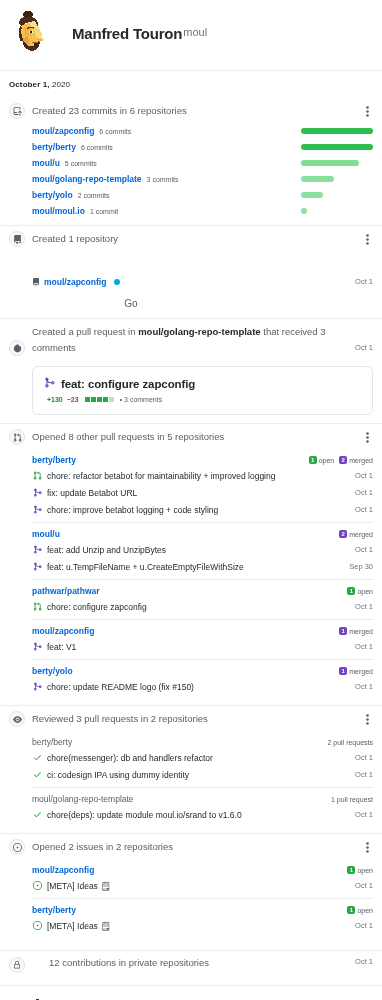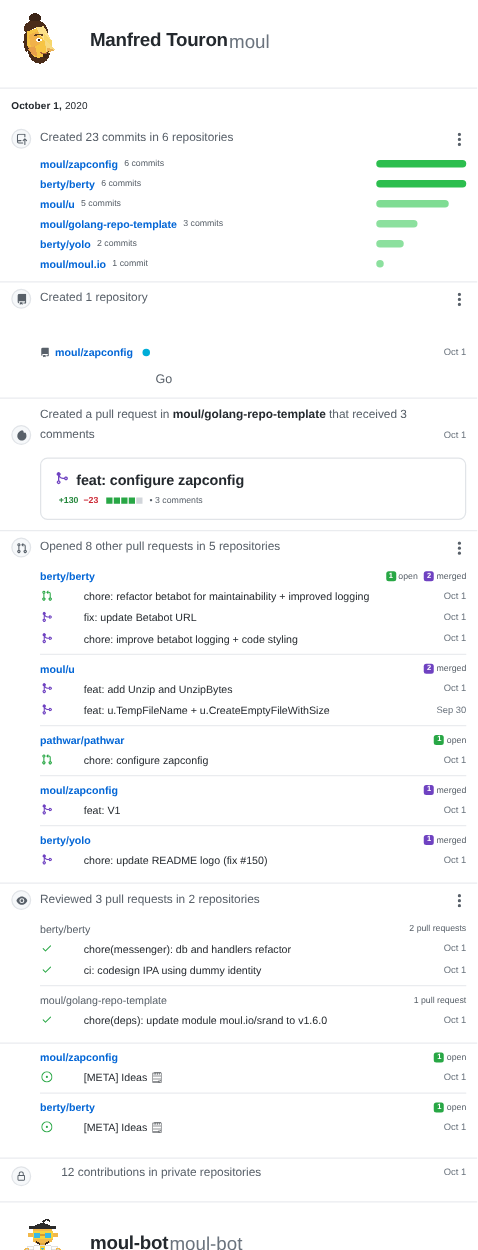--- a/index.html
+++ b/index.html
@@ -16,21 +16,21 @@
   .profile-header {
     display: flex;
     align-items: center;
     padding: 8px 10px 10px 8px;
     gap: 12px;
   }
   .avatar { width: 52px; height: 52px; flex: 0 0 52px; position: relative; }
   .avatar svg { display: block; width: 52px; height: 52px; }
   .profile-names { display: flex; flex-direction: row; gap: 1px; }
   .profile-fullname { font-size: 15px; font-weight: bold; color: #24292e; line-height: 1.25; letter-spacing: -0.2px; }
-  .profile-login { font-size: 15px; color: #6a737d; line-height: 1.3; font-weight: 300; }
+  .profile-login { font-size: 11px; color: #6a737d; line-height: 1.3; font-weight: 300; }
 
   .hr { border: 0; border-top: 1px solid #eaecef; margin: 0; }
 
   
   .date-heading {
     font-size: 8px;
     font-weight: bold;
     color: #24292e;
     padding: 9px 0 9px 9px;
     letter-spacing: 0.1px;
@@ -146,21 +146,21 @@
     min-width: 8px; height: 8px; padding: 0 1.5px;
     border-radius: 2px; color: #fff;
     font-size: 6px; font-weight: bold; line-height: 8px;
   }
   .badge-num.open { background: #28a745; }
   .badge-num.merged { background: #6f42c1; }
   .badge-lbl { font-size: 7px; color: #586069; }
 
   .item-row { display: flex; align-items: center; gap: 5px; padding: 2.5px 0; }
   .item-ic { flex: 0 0 10px; display:flex; align-items:center; justify-content:center; }
-  .item-txt { font-size: 8.5px; color: #24292e; line-height: 12px; margin-left: 20px; }
+  .item-txt { font-size: 8.5px; color: #24292e; line-height: 12px; }
 
   
   .priv-row { display: flex; align-items: flex-start; gap: 24px; padding: 6px 0 6px 0; }
   .priv-ic {
     flex: 0 0 16px; width: 16px; height: 16px; border-radius: 50%;
     background: #f6f8fa; border: 1px solid #e1e4e8;
     display:flex; align-items:center; justify-content:center; color:#586069;
   }
   .priv-txt { font-size: 9.5px; color: #586069; }
 
@@ -594,20 +594,36 @@
         <span class="side-date">Oct 1</span>
       </div>
     </div>
   </div>
 </div>
 
 <div class="spacer-sm"></div>
 <hr class="hr">
 
 <div class="tl-block">
+  <div class="tl-row">
+    <div class="tl-badge">
+      <svg width="9" height="9" viewBox="0 0 16 16" fill="#586069">
+          <path d="M8 9.5a1.5 1.5 0 100-3 1.5 1.5 0 000 3z"></path>
+          <path d="M8 0a8 8 0 100 16A8 8 0 008 0zM1.5 8a6.5 6.5 0 1113 0 6.5 6.5 0 01-13 0z"></path>
+        </svg>
+    </div>
+    <div class="tl-title">Opened 2 issues in 2 repositories</div>
+    <div class="kebab">
+      <svg width="3" height="11" viewBox="0 0 3 11" fill="#586069">
+          <circle cx="1.5" cy="1.5" r="1.3"></circle>
+          <circle cx="1.5" cy="5.5" r="1.3"></circle>
+          <circle cx="1.5" cy="9.5" r="1.3"></circle>
+        </svg>
+    </div>
+  </div>
   <div class="tl-body">
     <div class="grp">
       <div class="grp-head">
         <a class="grp-repo">moul/zapconfig</a>
         <span class="flexfill"></span>
         <span class="badges">
           <span class="badge">
             <span class="badge-num open">1</span>
             <span class="badge-lbl">open</span>
           </span>

